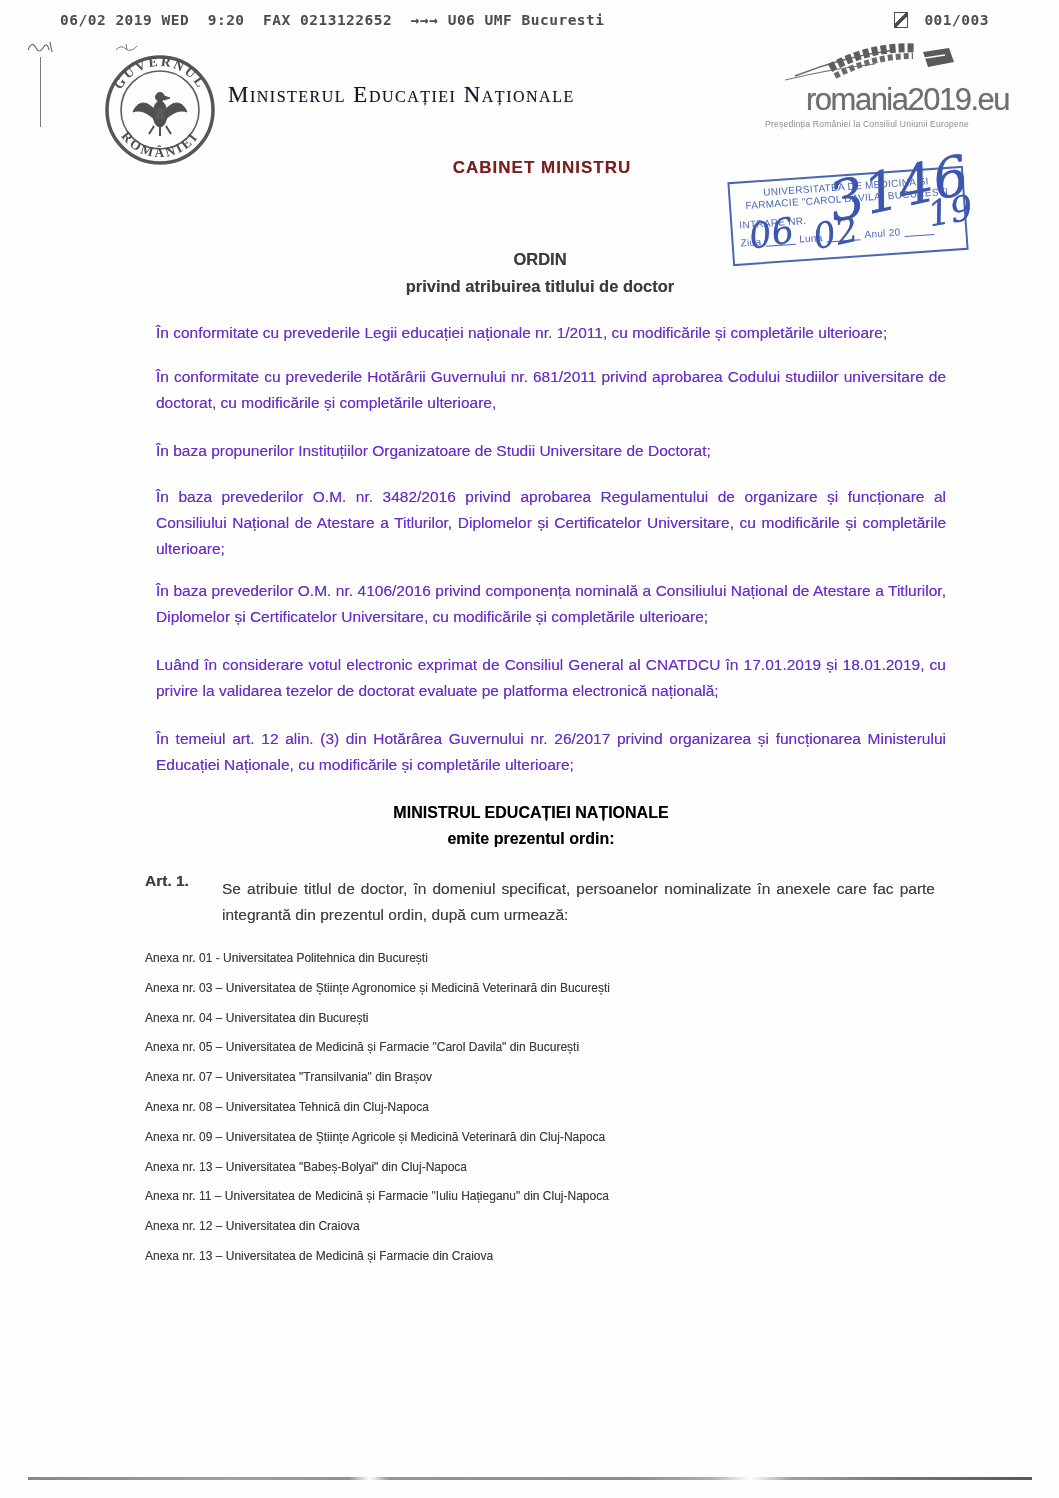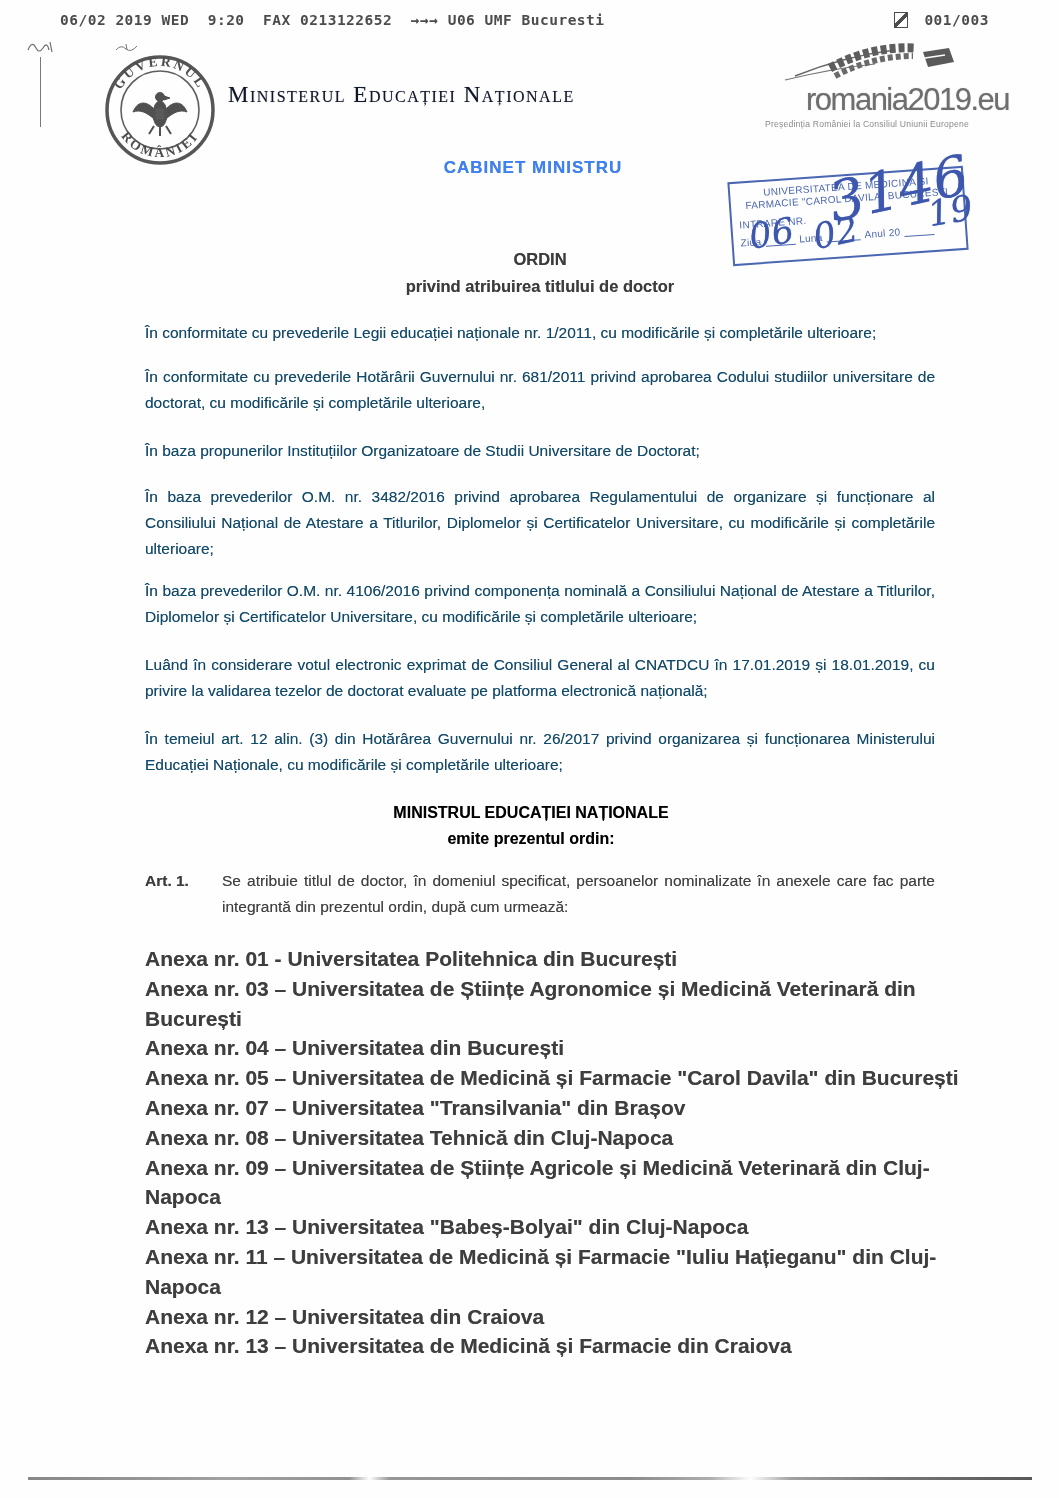--- a/index.html
+++ b/index.html
@@ -44,23 +44,23 @@
     font-size:31px;color:#6e6e6e;letter-spacing:-1.5px;
     text-shadow:0 0 1px rgba(110,110,110,.55);
     margin-left:44px;
   }
   .ro-logo-tagline{
     position:absolute;left:765px;top:119px;
     font-size:8.6px;color:#8b8b8b;letter-spacing:.2px;
   }
   
   .cabinet{
-    position:absolute;left:138px;top:158px;width:790px;
+    position:absolute;left:147px;top:158px;width:790px;
     text-align:center;font-weight:bold;font-size:17px;
-    letter-spacing:1px;color:#3b82f6;
+    letter-spacing:1px;color:#7f1d1d;
     text-shadow:0 0 .6px rgba(60,60,60,.6);
   }
   .order-title{
     position:absolute;left:145px;top:246px;width:790px;
     text-align:center;font-weight:bold;font-size:16.5px;
     line-height:27px;color:#3c3c3c;
     text-shadow:0 0 .6px rgba(60,60,60,.6);
   }
   
   .stamp{
@@ -80,23 +80,23 @@
     position:absolute;color:#3c57ad;
     font-family:"DejaVu Serif",serif;font-style:italic;
     text-shadow:0 0 .7px rgba(60,87,173,.7);
   }
   .hw-number{left:98px;top:-16px;font-size:55px;transform:rotate(-8deg);}
   .hw-ziua{left:16px;top:32px;font-size:35px;transform:rotate(-6deg);}
   .hw-luna{left:80px;top:36px;font-size:35px;transform:rotate(-8deg);}
   .hw-anul{left:196px;top:22px;font-size:35px;transform:rotate(-6deg);}
   
   .para{
-    position:absolute;left:145px;width:790px;
+    position:absolute;left:156px;width:790px;
     font-size:15.5px;line-height:25.8px;
-    text-align:justify;color:#0c4a6e;
+    text-align:justify;color:#6d28d9;
     text-shadow:0 0 .5px rgba(64,64,64,.55);
   }
   .p1{top:320px;text-align:left;}
   .p2{top:364px;}
   .p3{top:438px;text-align:left;}
   .p4{top:484px;}
   .p5{top:578px;}
   .p6{top:652px;}
   .p7{top:726px;}
   .decision{
@@ -104,26 +104,25 @@
     text-align:center;font-weight:bold;font-size:16px;
     line-height:26px;color:#000000;
     text-shadow:0 0 .6px rgba(60,60,60,.6);
   }
   .article{
     position:absolute;left:145px;top:868px;width:790px;
     display:flex;font-size:15.5px;line-height:25.8px;color:#404040;
     text-shadow:0 0 .5px rgba(64,64,64,.55);
   }
   .art-label{width:77px;flex:none;font-weight:bold;color:#3c3c3c;}
-  .art-text{flex:1;text-align:justify;}
+  .art-text{flex:1;text-align:justify;margin-top:8px;}
   .annex-list{
     position:absolute;left:145px;top:944px;width:830px;
-    font-size:21px;line-height:29.8px;color:#3e3e3e;
+    font-size:12px;line-height:29.8px;color:#3e3e3e;
     text-shadow:0 0 .5px rgba(62,62,62,.55);
-    font-weight:bold;
   }
   
   .artifact-vline{position:absolute;left:40px;top:57px;width:1px;height:70px;background:#7a7a7a;}
   .artifact-scribble-a{position:absolute;left:22px;top:36px;width:46px;height:30px;}
   .artifact-scribble-b{position:absolute;left:112px;top:40px;width:30px;height:18px;}
   .artifact-bottomline{
     position:absolute;left:28px;top:1477px;width:1004px;height:3px;
     background:linear-gradient(90deg,
       #6a6a6a 0%,#8a8a8a 20%,#777 32%,transparent 34%,
       #7d7d7d 36%,#6f6f6f 60%,#9a9a9a 68%,transparent 72%,

